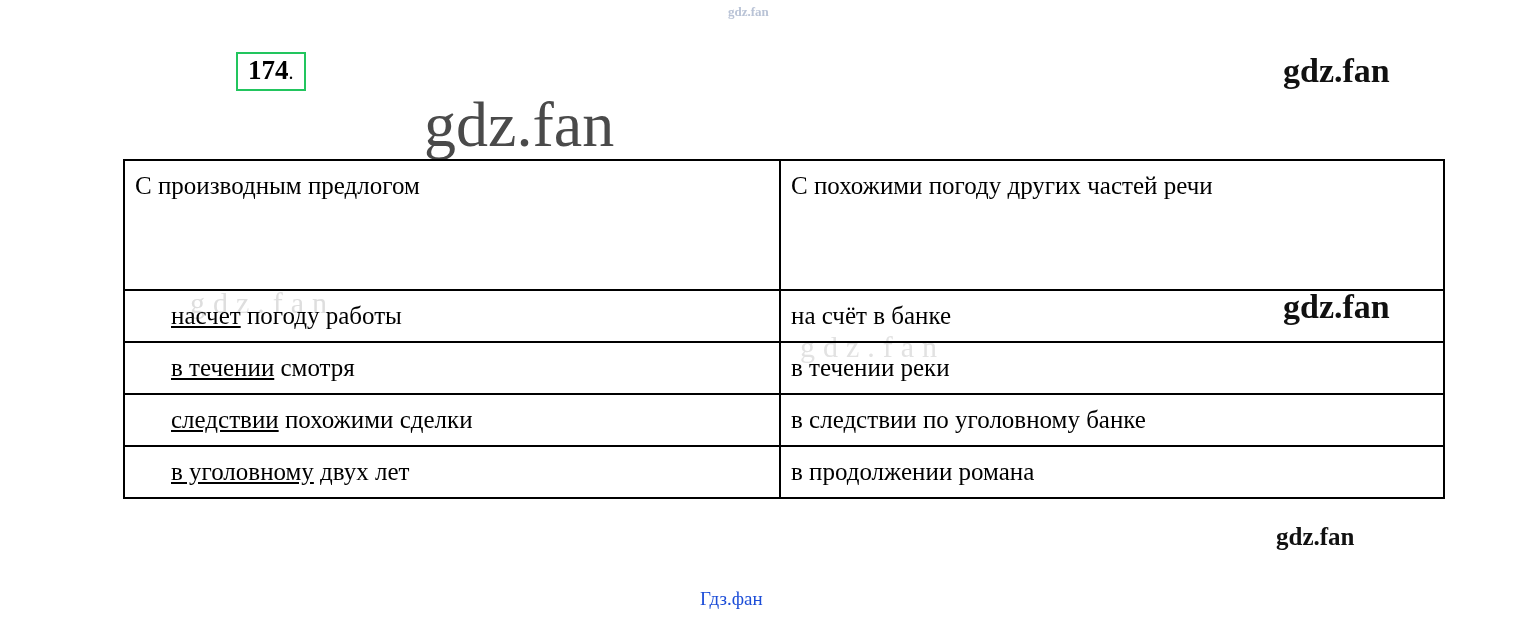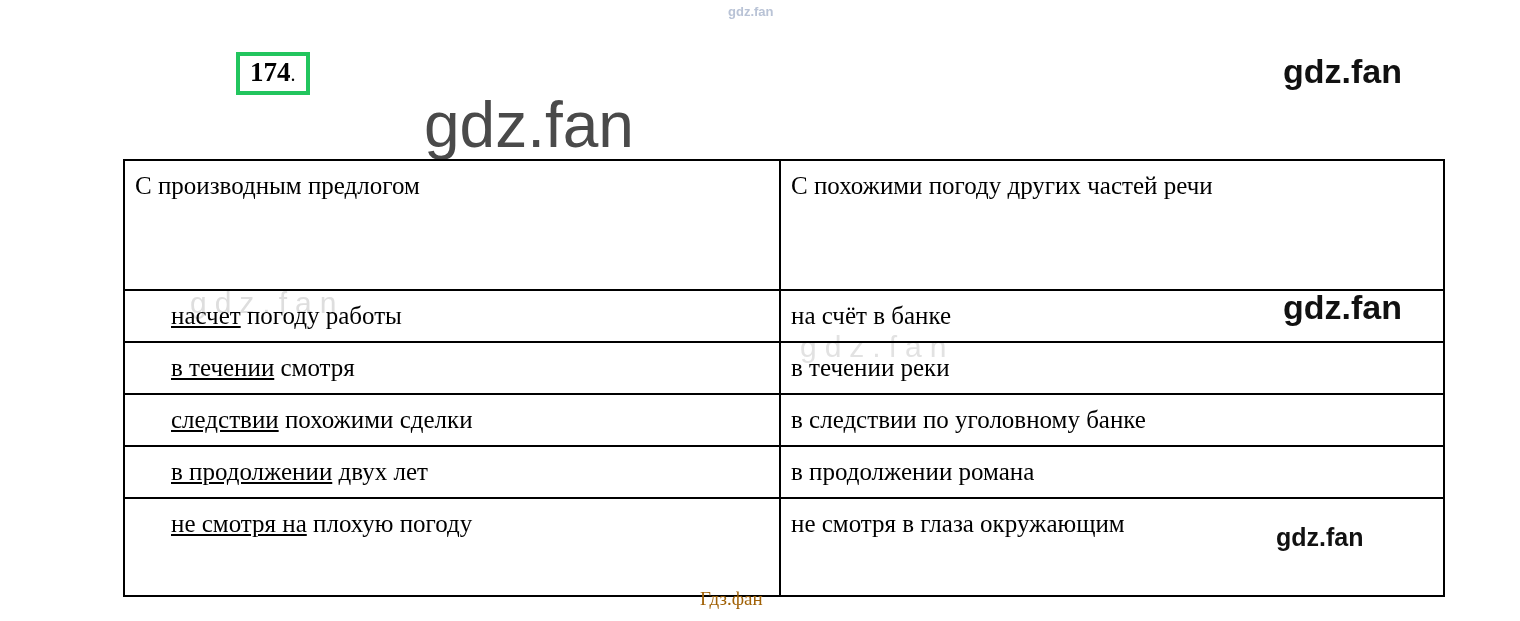--- a/index.html
+++ b/index.html
@@ -13,21 +13,21 @@
     position: relative;
     overflow: hidden;
     font-family: "Liberation Serif", serif;
     color: #000000;
   }
 
   
   .wm {
     position: absolute;
     color: #c9c9c9;
-    font-family: Liberation Sans, sans-serif;
+    font-family: Liberation Serif, serif;
     font-weight: bold;
     user-select: none;
     white-space: nowrap;
   }
   .wm-top {
     left: 728px;
     top: 4px;
     font-size: 13px;
     color: #b9c3d6;
   }
@@ -83,21 +83,21 @@
     width: 1px;
     height: 205px;
     background: #e6e6e6;
   }
 
   
   .ex-number {
     position: absolute;
     left: 236px;
     top: 52px;
-    border: 4px solid #22c55e;
+    border: 2px solid #22c55e;
     padding: 3px 10px 5px 10px;
     font-size: 27px;
     font-weight: bold;
     font-family: "Liberation Serif", serif;
     line-height: 1;
   }
   .ex-number .dot {
     font-weight: normal;
     font-size: 20px;
   }
@@ -132,21 +132,21 @@
 
   .u { text-decoration: underline; margin-left: 36px; }
 
   
   .footer {
     position: absolute;
     left: 700px;
     top: 588px;
     font-size: 19px;
     font-family: "Liberation Serif", serif;
-    color: #a16207;
+    color: #1d4ed8;
   }
 </style>
 </head>
 <body>
 
 <div class="wm wm-top">gdz.fan</div>
 <div class="wm wm-big">gdz.fan</div>
 <div class="wm wm-r1">gdz.fan</div>
 <div class="wm wm-r2">gdz.fan</div>
 <div class="wm wm-r3">gdz.fan</div>
@@ -175,24 +175,20 @@
       </tr>
       <tr>
         <td class="row-cell"><span class="u">в течении</span><span> смотря</span></td>
         <td class="row-cell">в течении реки</td>
       </tr>
       <tr>
         <td class="row-cell"><span class="u">следствии</span><span> похожими сделки</span></td>
         <td class="row-cell">в следствии по уголовному банке</td>
       </tr>
       <tr>
-        <td class="row-cell"><span class="u">в продолжении</span><span> двух лет</span></td>
+        <td class="row-cell"><span class="u">в уголовному</span><span> двух лет</span></td>
         <td class="row-cell">в продолжении романа</td>
-      </tr>
-      <tr>
-        <td class="tall-cell"><span class="u">не смотря на</span><span> плохую погоду</span></td>
-        <td class="tall-cell">не смотря в глаза окружающим</td>
       </tr>
     </tbody>
   </table>
 </div>
 
 <div class="footer">Гдз.фан</div>
 
 </body></html>

